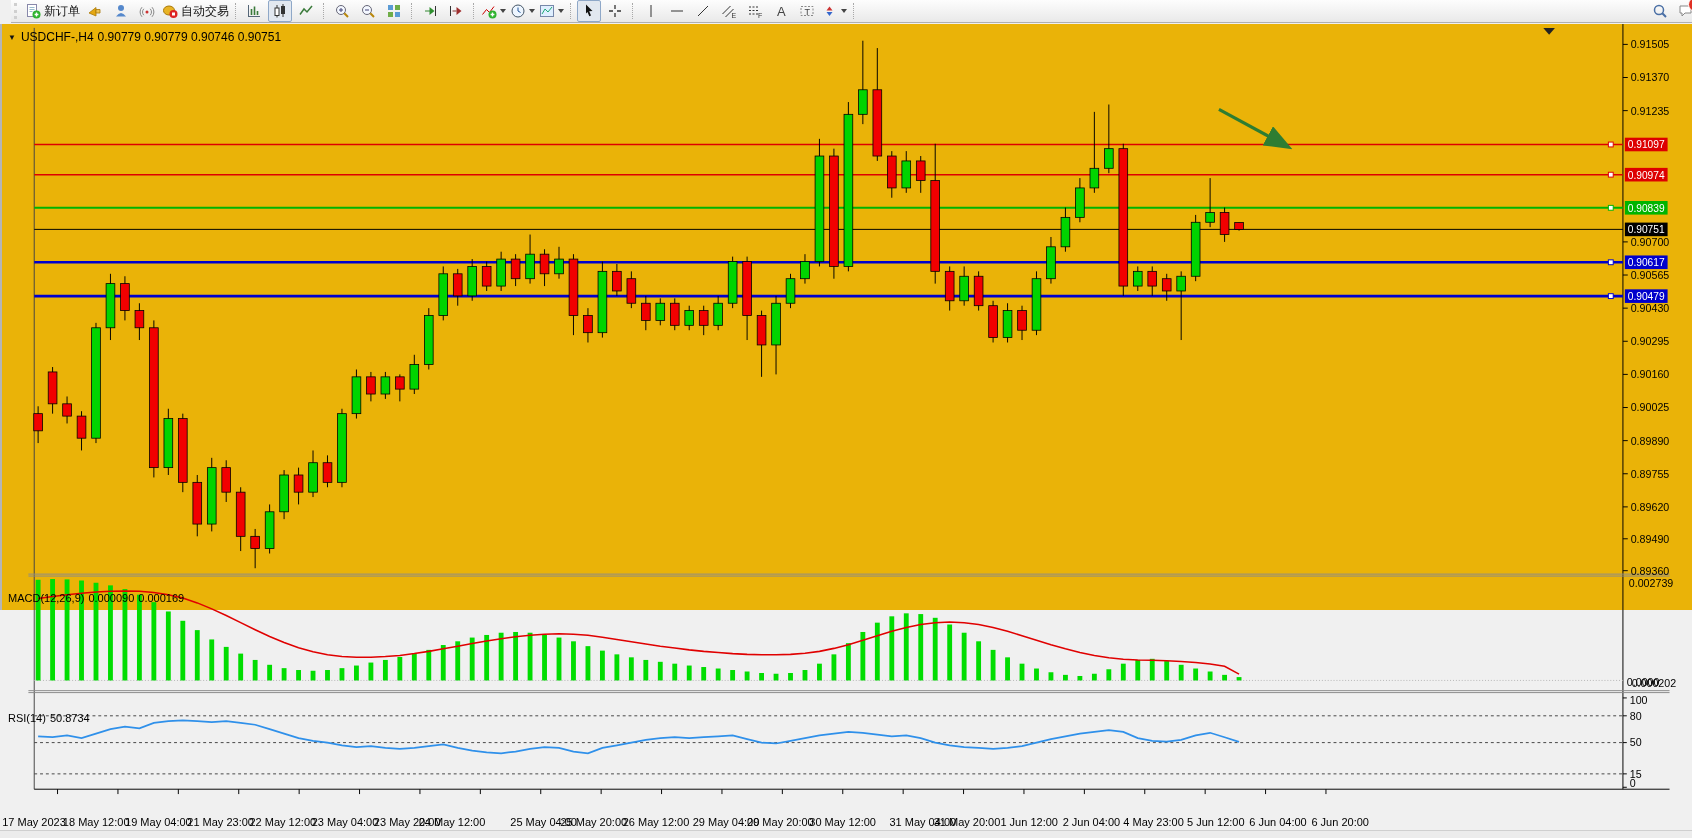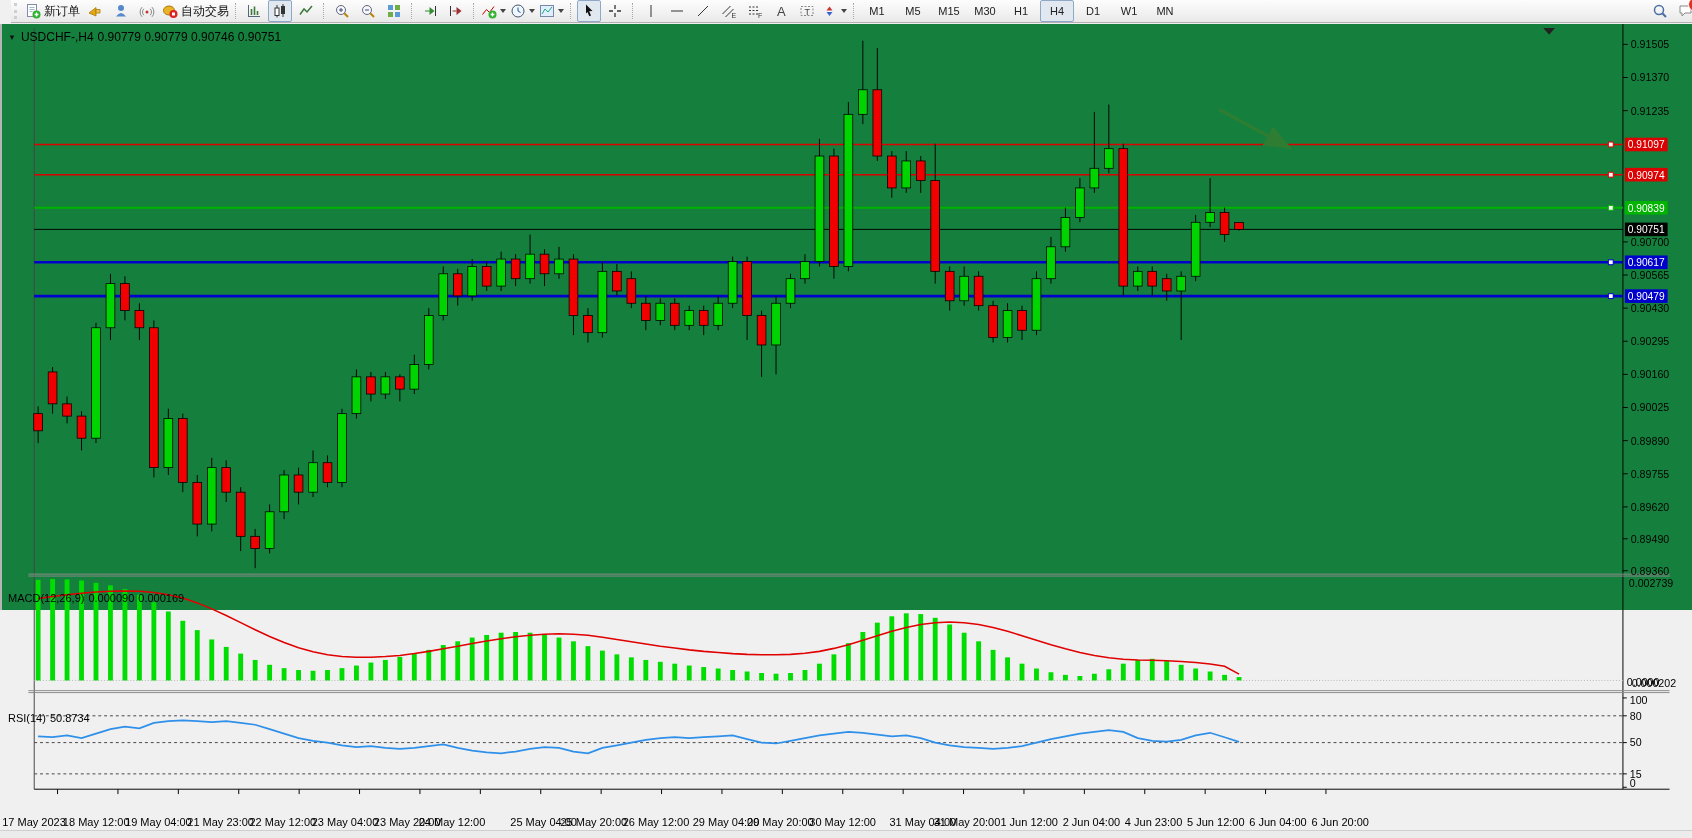--- a/index.html
+++ b/index.html
@@ -16,21 +16,21 @@
   .sep{width:1px;height:16px;border-left:1px dotted #a8a8a8;margin:0 4px}
   .grip{width:3px;height:16px;border-left:3px dotted #cfcfcf;margin:0 3px}
   .caret{width:0;height:0;border-left:3px solid transparent;border-right:3px solid transparent;
          border-top:4px solid #444;margin-left:3px}
   .tf{padding:0 5px;font-size:11px}
   #tb-right{margin-left:auto;display:flex;align-items:center;margin-right:4px}
   .badge{position:absolute;top:-4px;right:-6px;background:#e03023;color:#fff;border-radius:50%;
          width:13px;height:13px;font-size:9px;display:flex;align-items:center;justify-content:center;
          border:1px solid #fff}
   
-  #chartwin{position:absolute;top:24px;left:0;width:1692px;height:586px;background:#15803d;
+  #chartwin{position:absolute;top:24px;left:0;width:1692px;height:586px;background:#eab308;
             border-left:2px solid #b5b5b5;box-sizing:border-box}
   #plot{position:absolute;top:0;left:0}
   svg text{font-family:"Liberation Sans",sans-serif}
   .ovl{position:absolute;font-size:12px;color:#000;white-space:nowrap;z-index:3}
   #chart-title{left:6px;top:6px}
   #chart-title .tri{font-size:8px;vertical-align:1px;margin-right:5px;color:#111}
   #chart-title span{margin-right:4px}
   #macd-label,#rsi-label{font-size:11px}
   #macd-label{left:6px;top:568px}
   #rsi-label{left:6px;top:688px}
@@ -226,31 +226,20 @@
   <div class="tbtn">
     <svg width="16" height="16">
         <path d="M4.5 7.5 L7.5 3.5 L10.5 7.5 Z" fill="#c33"></path>
         <path d="M4.5 9 L10.5 9 L7.5 13 Z" fill="#36c"></path>
       </svg>
     <span class="caret"></span>
   </div>
 
   <div class="sep"></div>
 
-  <div id="tf-group" style="display: flex;">
-      <div class="tbtn tf">M1</div>
-      <div class="tbtn tf">M5</div>
-      <div class="tbtn tf">M15</div>
-      <div class="tbtn tf">M30</div>
-      <div class="tbtn tf">H1</div>
-      <div class="tbtn tf active">H4</div>
-      <div class="tbtn tf">D1</div>
-      <div class="tbtn tf">W1</div>
-      <div class="tbtn tf">MN</div>
-    </div>
 
   <div id="tb-right">
     <div class="tbtn">
       <svg width="16" height="16">
           <circle cx="7" cy="7" r="4.5" fill="none" stroke="#4a6fa5" stroke-width="1.5"></circle>
           <path d="M10.3 10.3 L14 14" stroke="#4a6fa5" stroke-width="2"></path>
         </svg>
     </div>
     <div class="tbtn" style="position:relative">
       <svg width="16" height="16">
@@ -659,20 +648,20 @@
       <span class="tlabel" style="left: 529.6px; margin-left: 12px;">25 May 04:00</span>
       <span class="tlabel" style="left: 591.8px;">25 May 20:00</span>
       <span class="tlabel" style="left: 654px;">26 May 12:00</span>
       <span class="tlabel" style="left: 700px; margin-left: 24px;">29 May 04:00</span>
       <span class="tlabel" style="left: 778.4px;">29 May 20:00</span>
       <span class="tlabel" style="left: 840.6px;">30 May 12:00</span>
       <span class="tlabel" style="left: 902.8px; padding-left: 36px;">31 May 04:00</span>
       <span class="tlabel" style="left: 965px;">31 May 20:00</span>
       <span class="tlabel" style="left: 1027.2px;">1 Jun 12:00</span>
       <span class="tlabel" style="left: 1089.4px;">2 Jun 04:00</span>
-      <span class="tlabel" style="left: 1151.6px;">4 Jun 23:00</span>
+      <span class="tlabel" style="left: 1151.6px;">4 May 23:00</span>
       <span class="tlabel" style="left: 1213.8px;">5 Jun 12:00</span>
       <span class="tlabel" style="left: 1276px;">6 Jun 04:00</span>
       <span class="tlabel" style="left: 1338.2px;">6 Jun 20:00</span>
     </div>
 </div>
 
 <div id="statusbar"></div>
 
 </body></html>

